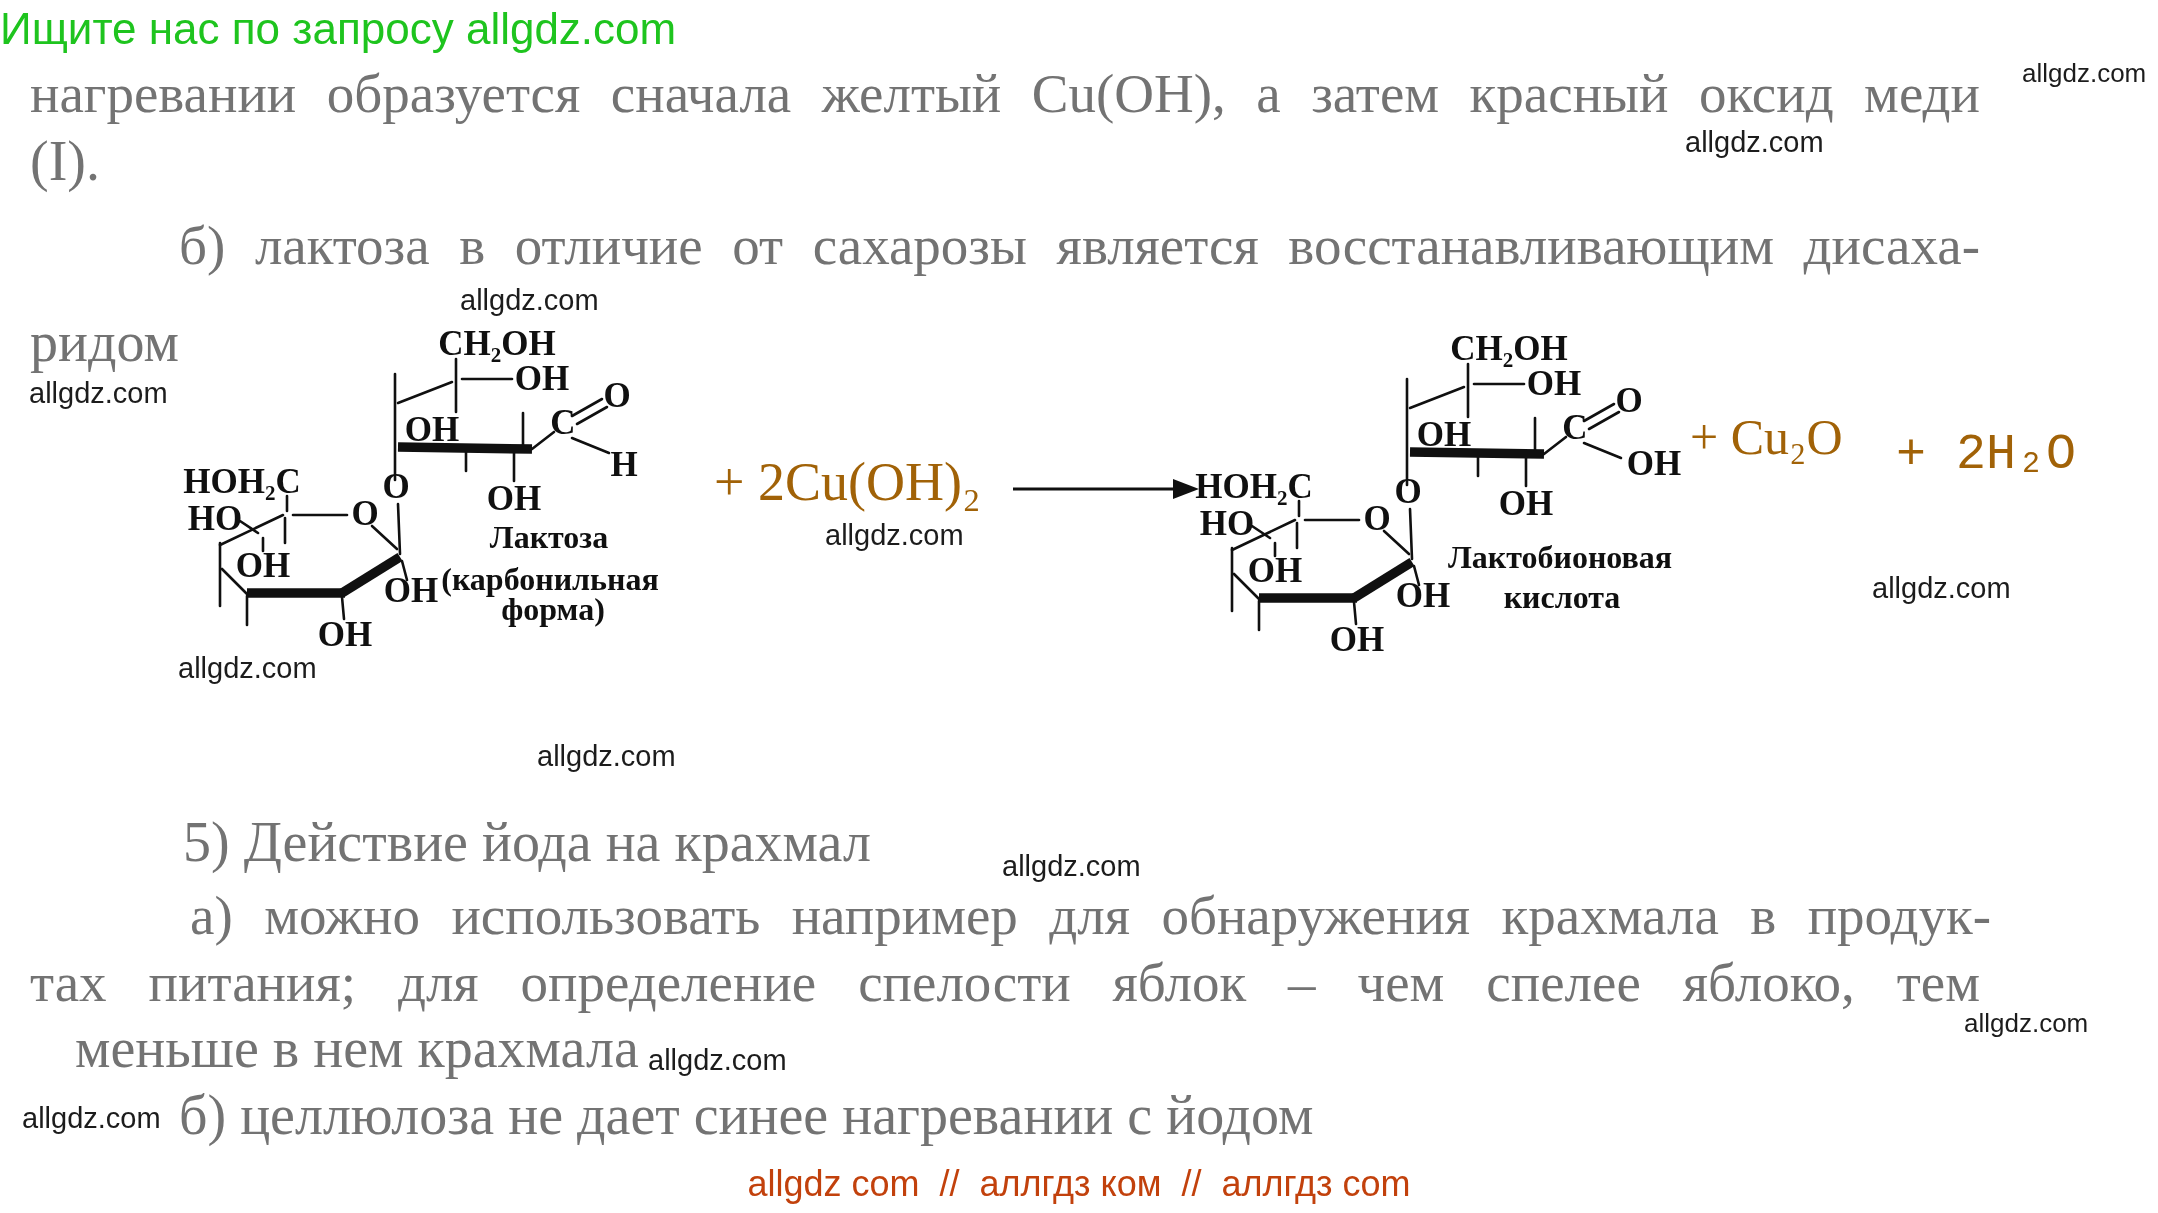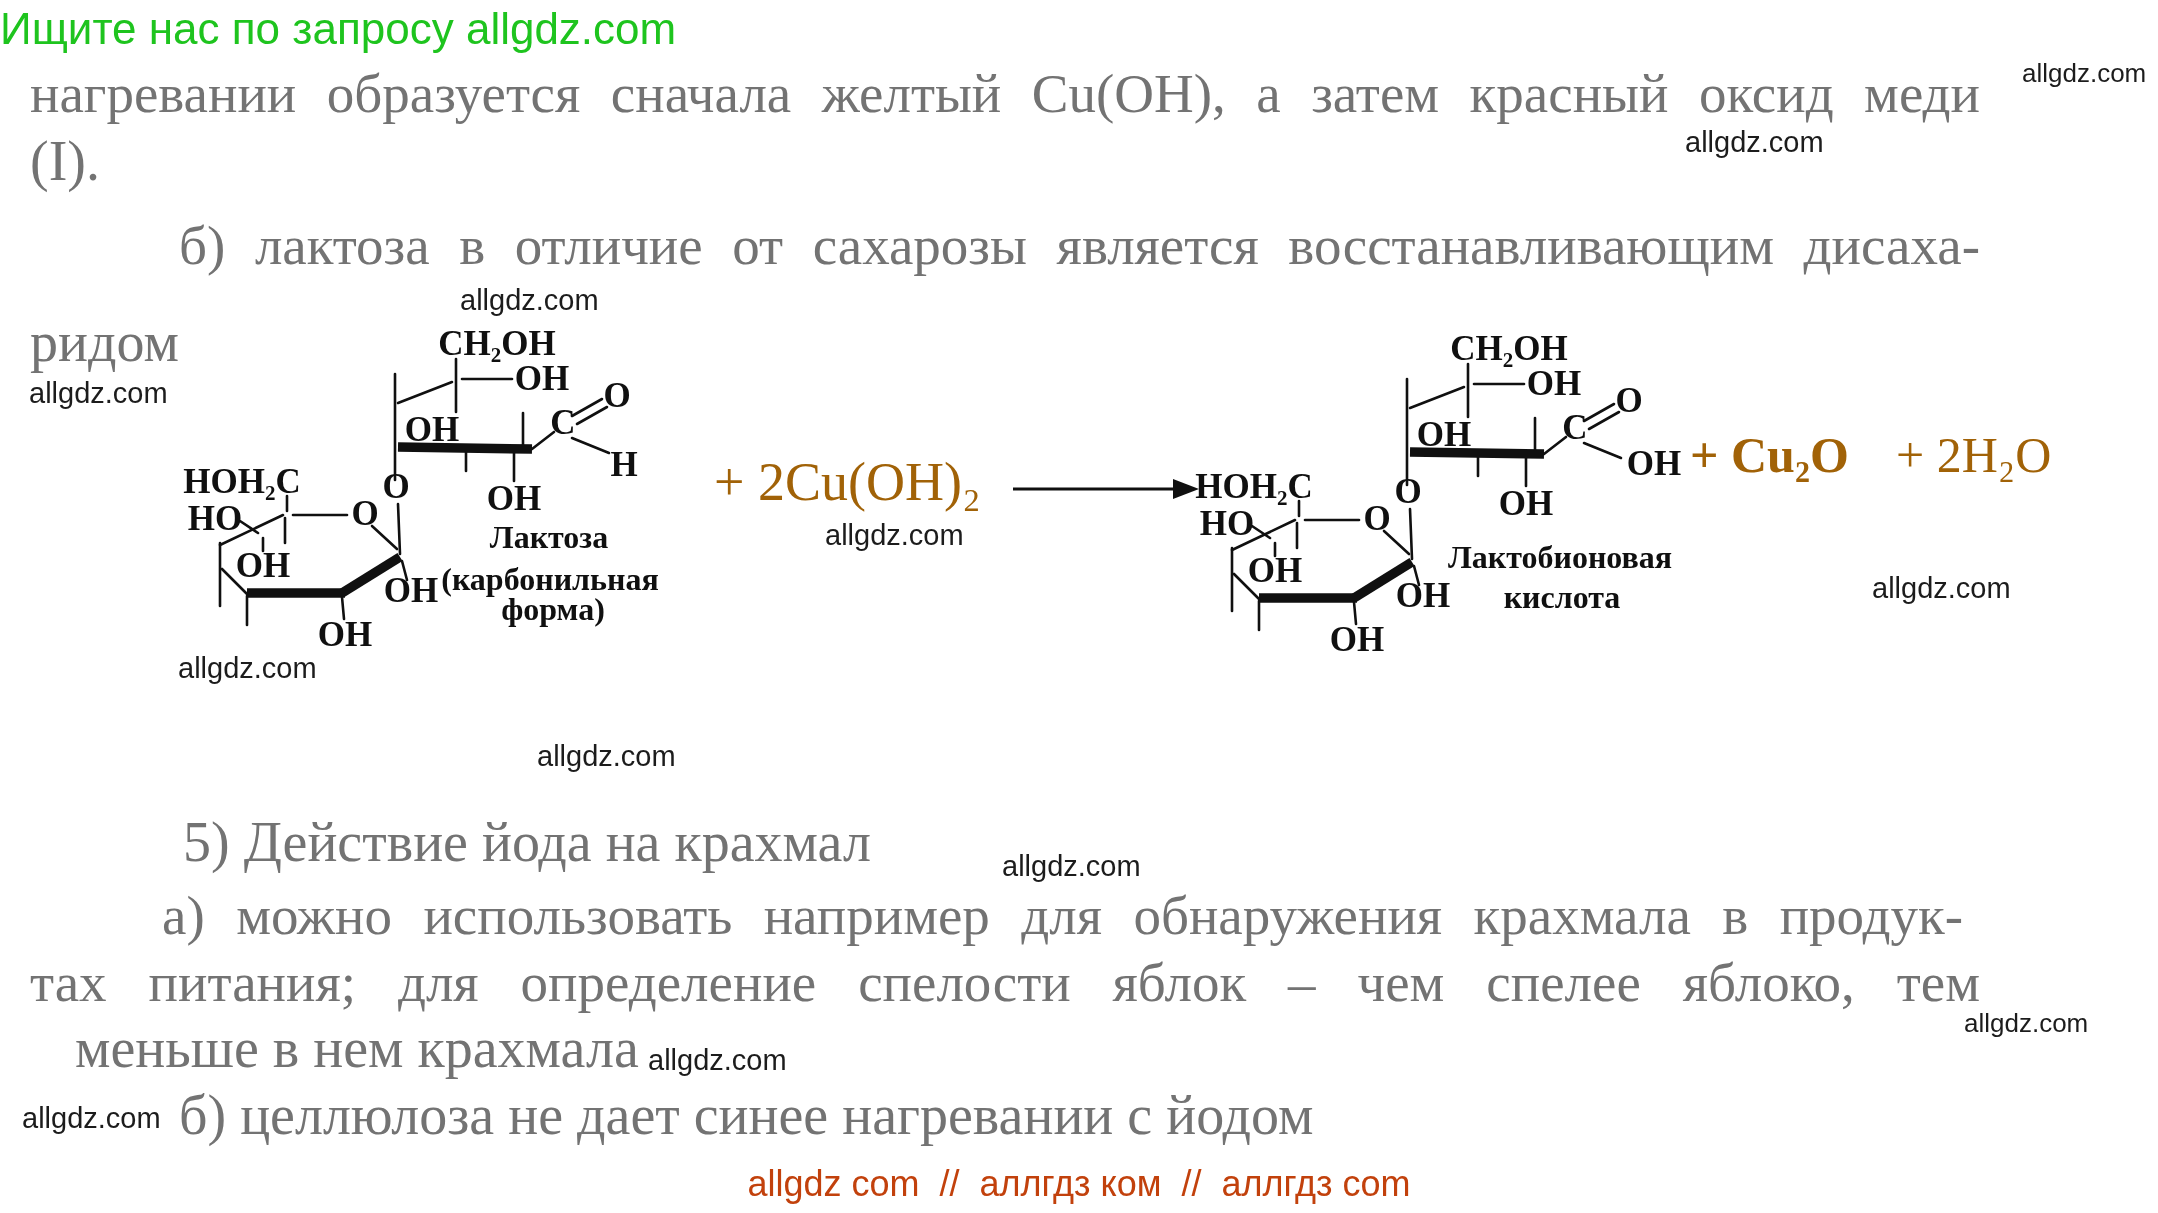--- a/index.html
+++ b/index.html
@@ -43,21 +43,21 @@
 </head>
 <body>
 
 <div class="green-header">Ищите нас по запросу allgdz.com</div>
 
 <div class="tline just" style="left:30px;top:64px;width:1950px;">нагревании образуется сначала желтый Cu(OH), а затем красный оксид меди</div>
 <div class="tline" style="left:30px;top:131px;">(I).</div>
 <div class="tline just" style="left:179px;top:216px;width:1801px;">б) лактоза в отличие от сахарозы является восстанавливающим дисаха-</div>
 <div class="tline" style="left:30px;top:312px;">ридом</div>
 <div class="tline" style="left:183px;top:812px;">5) Действие йода на крахмал</div>
-<div class="tline just" style="left:162px;top:886px;width:1801px;">а) можно использовать например для обнаружения крахмала в продук-</div>
+<div class="tline just" style="left:190px;top:886px;width:1801px;">а) можно использовать например для обнаружения крахмала в продук-</div>
 <div class="tline just" style="left:30px;top:953px;width:1950px;">тах питания; для определение спелости яблок – чем спелее яблоко, тем</div>
 <div class="tline" style="left:30px;top:1018px;margin-left:45px;">меньше в нем крахмала</div>
 <div class="tline" style="left:179px;top:1085px;">б) целлюлоза не дает синее нагревании с йодом</div>
 
 <div class="wm small" style="left:2022px;top:58px;">allgdz.com</div>
 <div class="wm" style="left:1685px;top:126px;">allgdz.com</div>
 <div class="wm" style="left:460px;top:284px;">allgdz.com</div>
 <div class="wm" style="left:29px;top:377px;">allgdz.com</div>
 <div class="wm" style="left:825px;top:519px;">allgdz.com</div>
 <div class="wm" style="left:1872px;top:572px;">allgdz.com</div>
@@ -66,22 +66,22 @@
 <div class="wm" style="left:1002px;top:850px;">allgdz.com</div>
 <div class="wm small" style="left:1964px;top:1008px;">allgdz.com</div>
 <div class="wm" style="left:648px;top:1044px;">allgdz.com</div>
 <div class="wm" style="left:22px;top:1102px;">allgdz.com</div>
 
 <div class="rx" style="left:714px;top:455px;">+ 2Cu(OH)₂</div>
 <svg class="arrow-svg" width="200" height="42" viewBox="0 0 200 42">
   <line x1="8" y1="21" x2="172" y2="21" stroke="#101010" stroke-width="3"></line>
   <polygon points="168,11 194,21 168,31" fill="#101010"></polygon>
 </svg>
-<div class="rx prod" style="left:1690px;top:430px;font-weight:bold;">+ Cu₂O</div>
-<div class="rx prod" style="left:1896px;top:430px;">+ 2H₂O</div>
+<div class="rx prod" style="left:1690px;top:412px;">+ Cu₂O</div>
+<div class="rx prod" style="left:1896px;top:430px;font-family:Liberation Mono, monospace;">+ 2H₂O</div>
 
 <svg class="mol" style="left:150px;top:300px;" width="570" height="410" viewBox="150 300 570 410">
   <g>
     <line x1="456" y1="359" x2="456" y2="412"></line>
     <line x1="452" y1="382" x2="398" y2="403"></line>
     <line x1="395" y1="374" x2="395" y2="480"></line>
     <line x1="462" y1="379" x2="512" y2="379"></line>
     <line class="w" x1="398" y1="447" x2="532" y2="449"></line>
     <line x1="532" y1="449" x2="554" y2="432"></line>
     <line x1="572" y1="416" x2="602" y2="399"></line>

